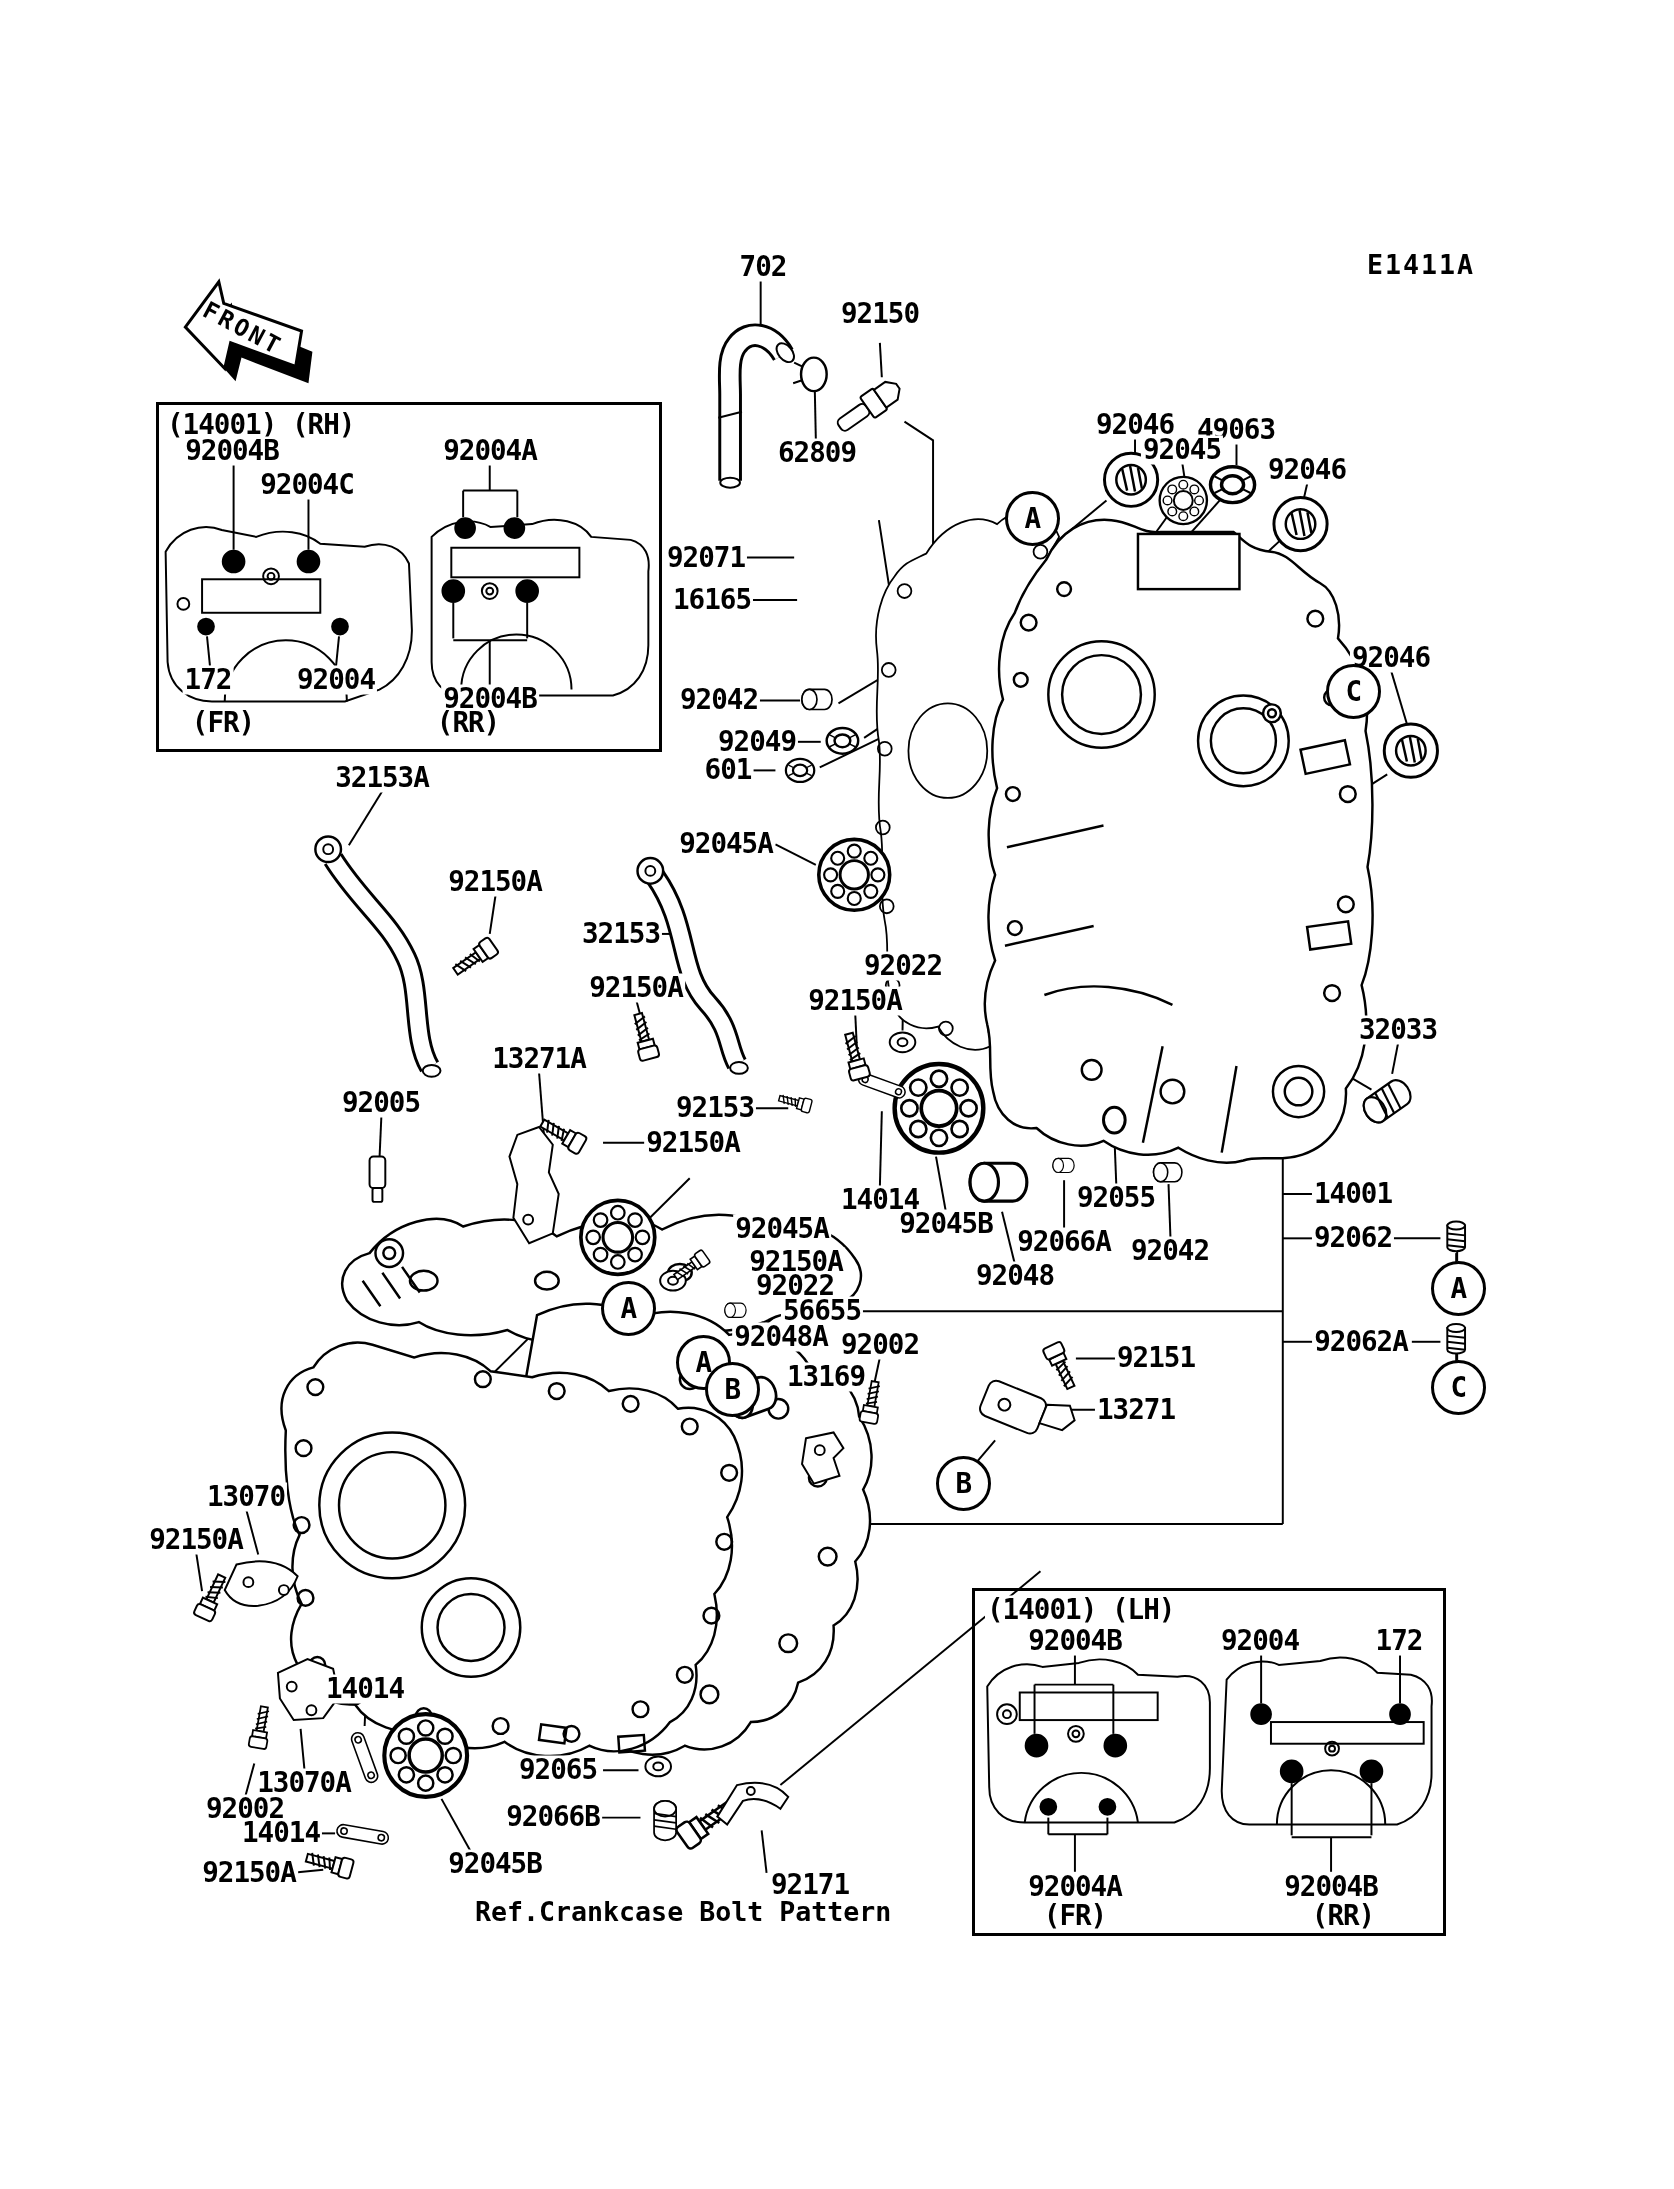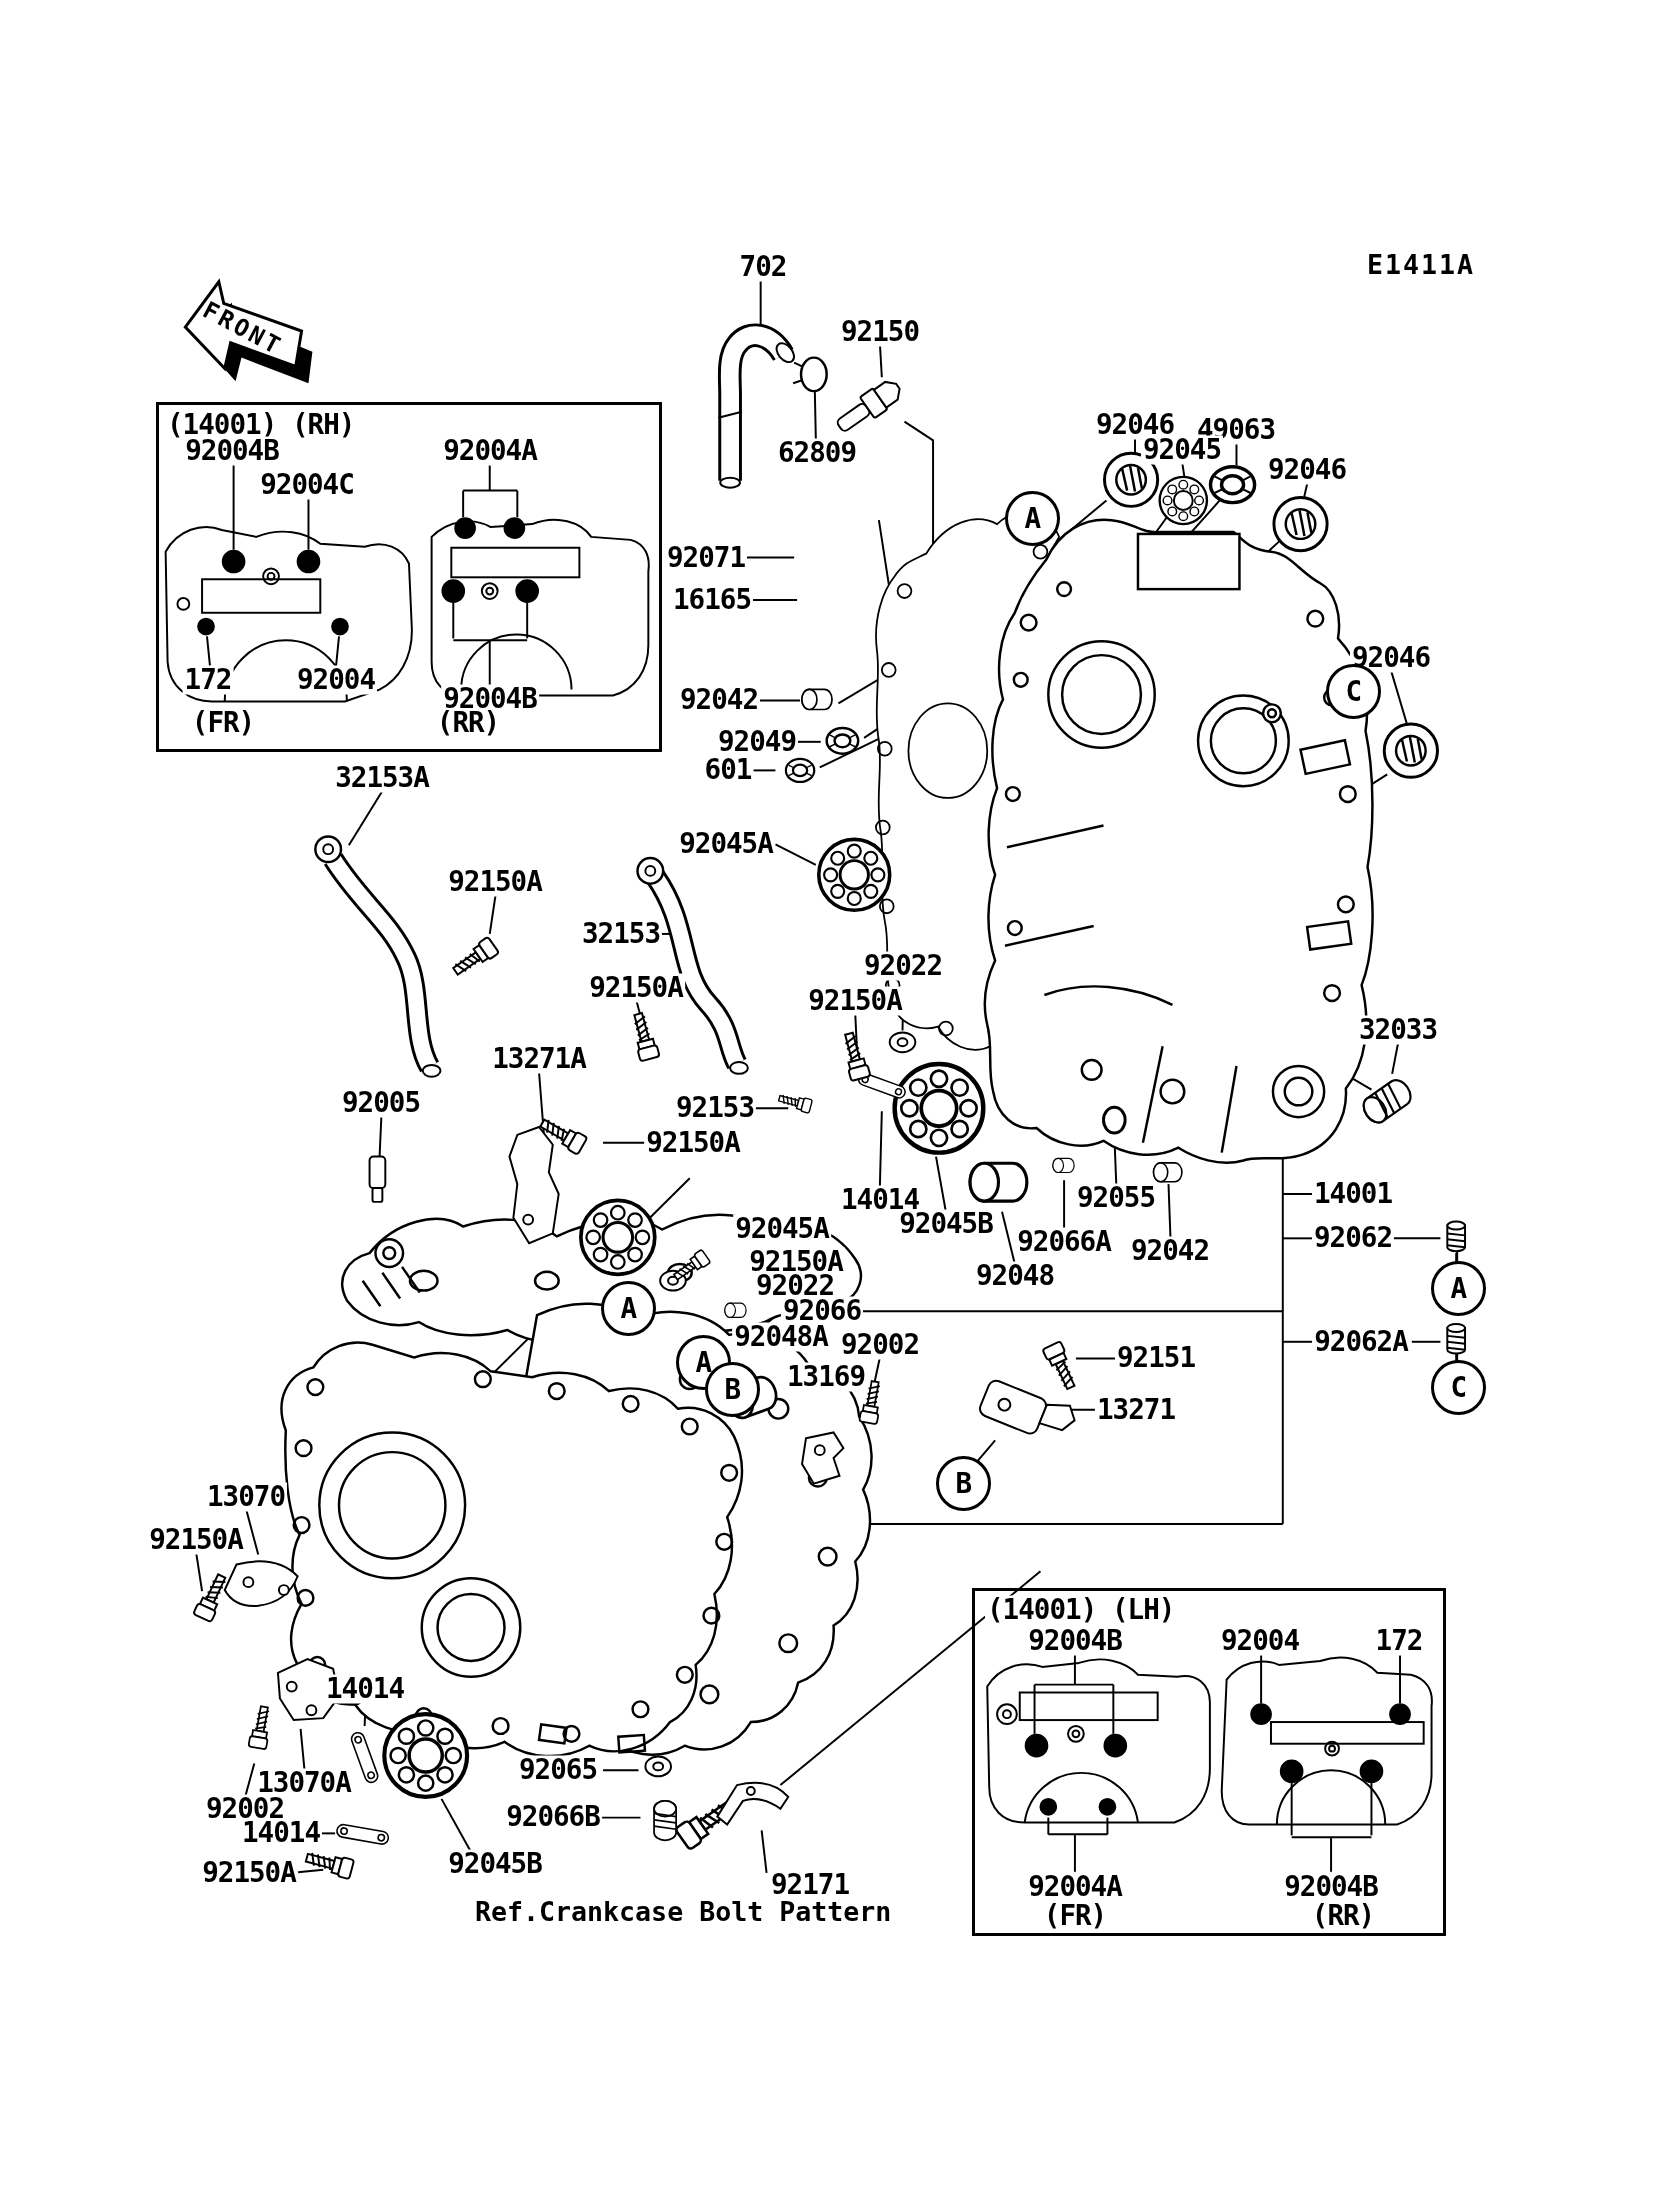--- a/index.html
+++ b/index.html
@@ -527,21 +527,21 @@
 <div class="co left" style="left:985px;top:1610px;">(14001) (LH)</div>
 <div class="co" style="left:1075px;top:1641px;">92004B</div>
 <div class="co" style="left:1260px;top:1641px;">92004</div>
 <div class="co" style="left:1399px;top:1641px;">172</div>
 <div class="co" style="left:1075px;top:1887px;">92004A</div>
 <div class="co" style="left:1075px;top:1916px;">(FR)</div>
 <div class="co" style="left:1331px;top:1887px;">92004B</div>
 <div class="co" style="left:1343px;top:1916px;">(RR)</div>
 
 <div class="co" style="left:763px;top:267px;">702</div>
-<div class="co" style="left:880px;top:332px;">92150</div>
+<div class="co" style="left:880px;top:314px;">92150</div>
 <div class="co" style="left:817px;top:453px;">62809</div>
 <div class="co" style="left:706px;top:558px;">92071</div>
 <div class="co" style="left:712px;top:600px;">16165</div>
 <div class="co" style="left:719px;top:700px;">92042</div>
 <div class="co" style="left:757px;top:742px;">92049</div>
 <div class="co" style="left:728px;top:770px;">601</div>
 <div class="co" style="left:1135px;top:425px;">92046</div>
 <div class="co" style="left:1236px;top:430px;">49063</div>
 <div class="co" style="left:1182px;top:450px;">92045</div>
 <div class="co" style="left:1307px;top:470px;">92046</div>
@@ -562,21 +562,21 @@
 <div class="co" style="left:946px;top:1224px;">92045B</div>
 <div class="co" style="left:782px;top:1229px;">92045A</div>
 <div class="co" style="left:1116px;top:1198px;">92055</div>
 <div class="co" style="left:1170px;top:1251px;">92042</div>
 <div class="co" style="left:1064px;top:1242px;">92066A</div>
 <div class="co" style="left:1015px;top:1276px;">92048</div>
 <div class="co" style="left:1353px;top:1194px;text-align:center;">14001</div>
 <div class="co" style="left:1353px;top:1238px;">92062</div>
 <div class="co" style="left:796px;top:1262px;">92150A</div>
 <div class="co" style="left:795px;top:1286px;">92022</div>
-<div class="co" style="left:822px;top:1311px;">92066</div>
+<div class="co" style="left:822px;top:1311px;">56655</div>
 <div class="co" style="left:781px;top:1337px;">92048A</div>
 <div class="co" style="left:880px;top:1345px;">92002</div>
 <div class="co" style="left:826px;top:1377px;">13169</div>
 <div class="co" style="left:1156px;top:1358px;">92151</div>
 <div class="co" style="left:1136px;top:1410px;">13271</div>
 <div class="co" style="left:1361px;top:1342px;">92062A</div>
 <div class="co" style="left:246px;top:1497px;">13070</div>
 <div class="co" style="left:196px;top:1540px;">92150A</div>
 <div class="co" style="left:365px;top:1689px;">14014</div>
 <div class="co" style="left:304px;top:1783px;">13070A</div>

